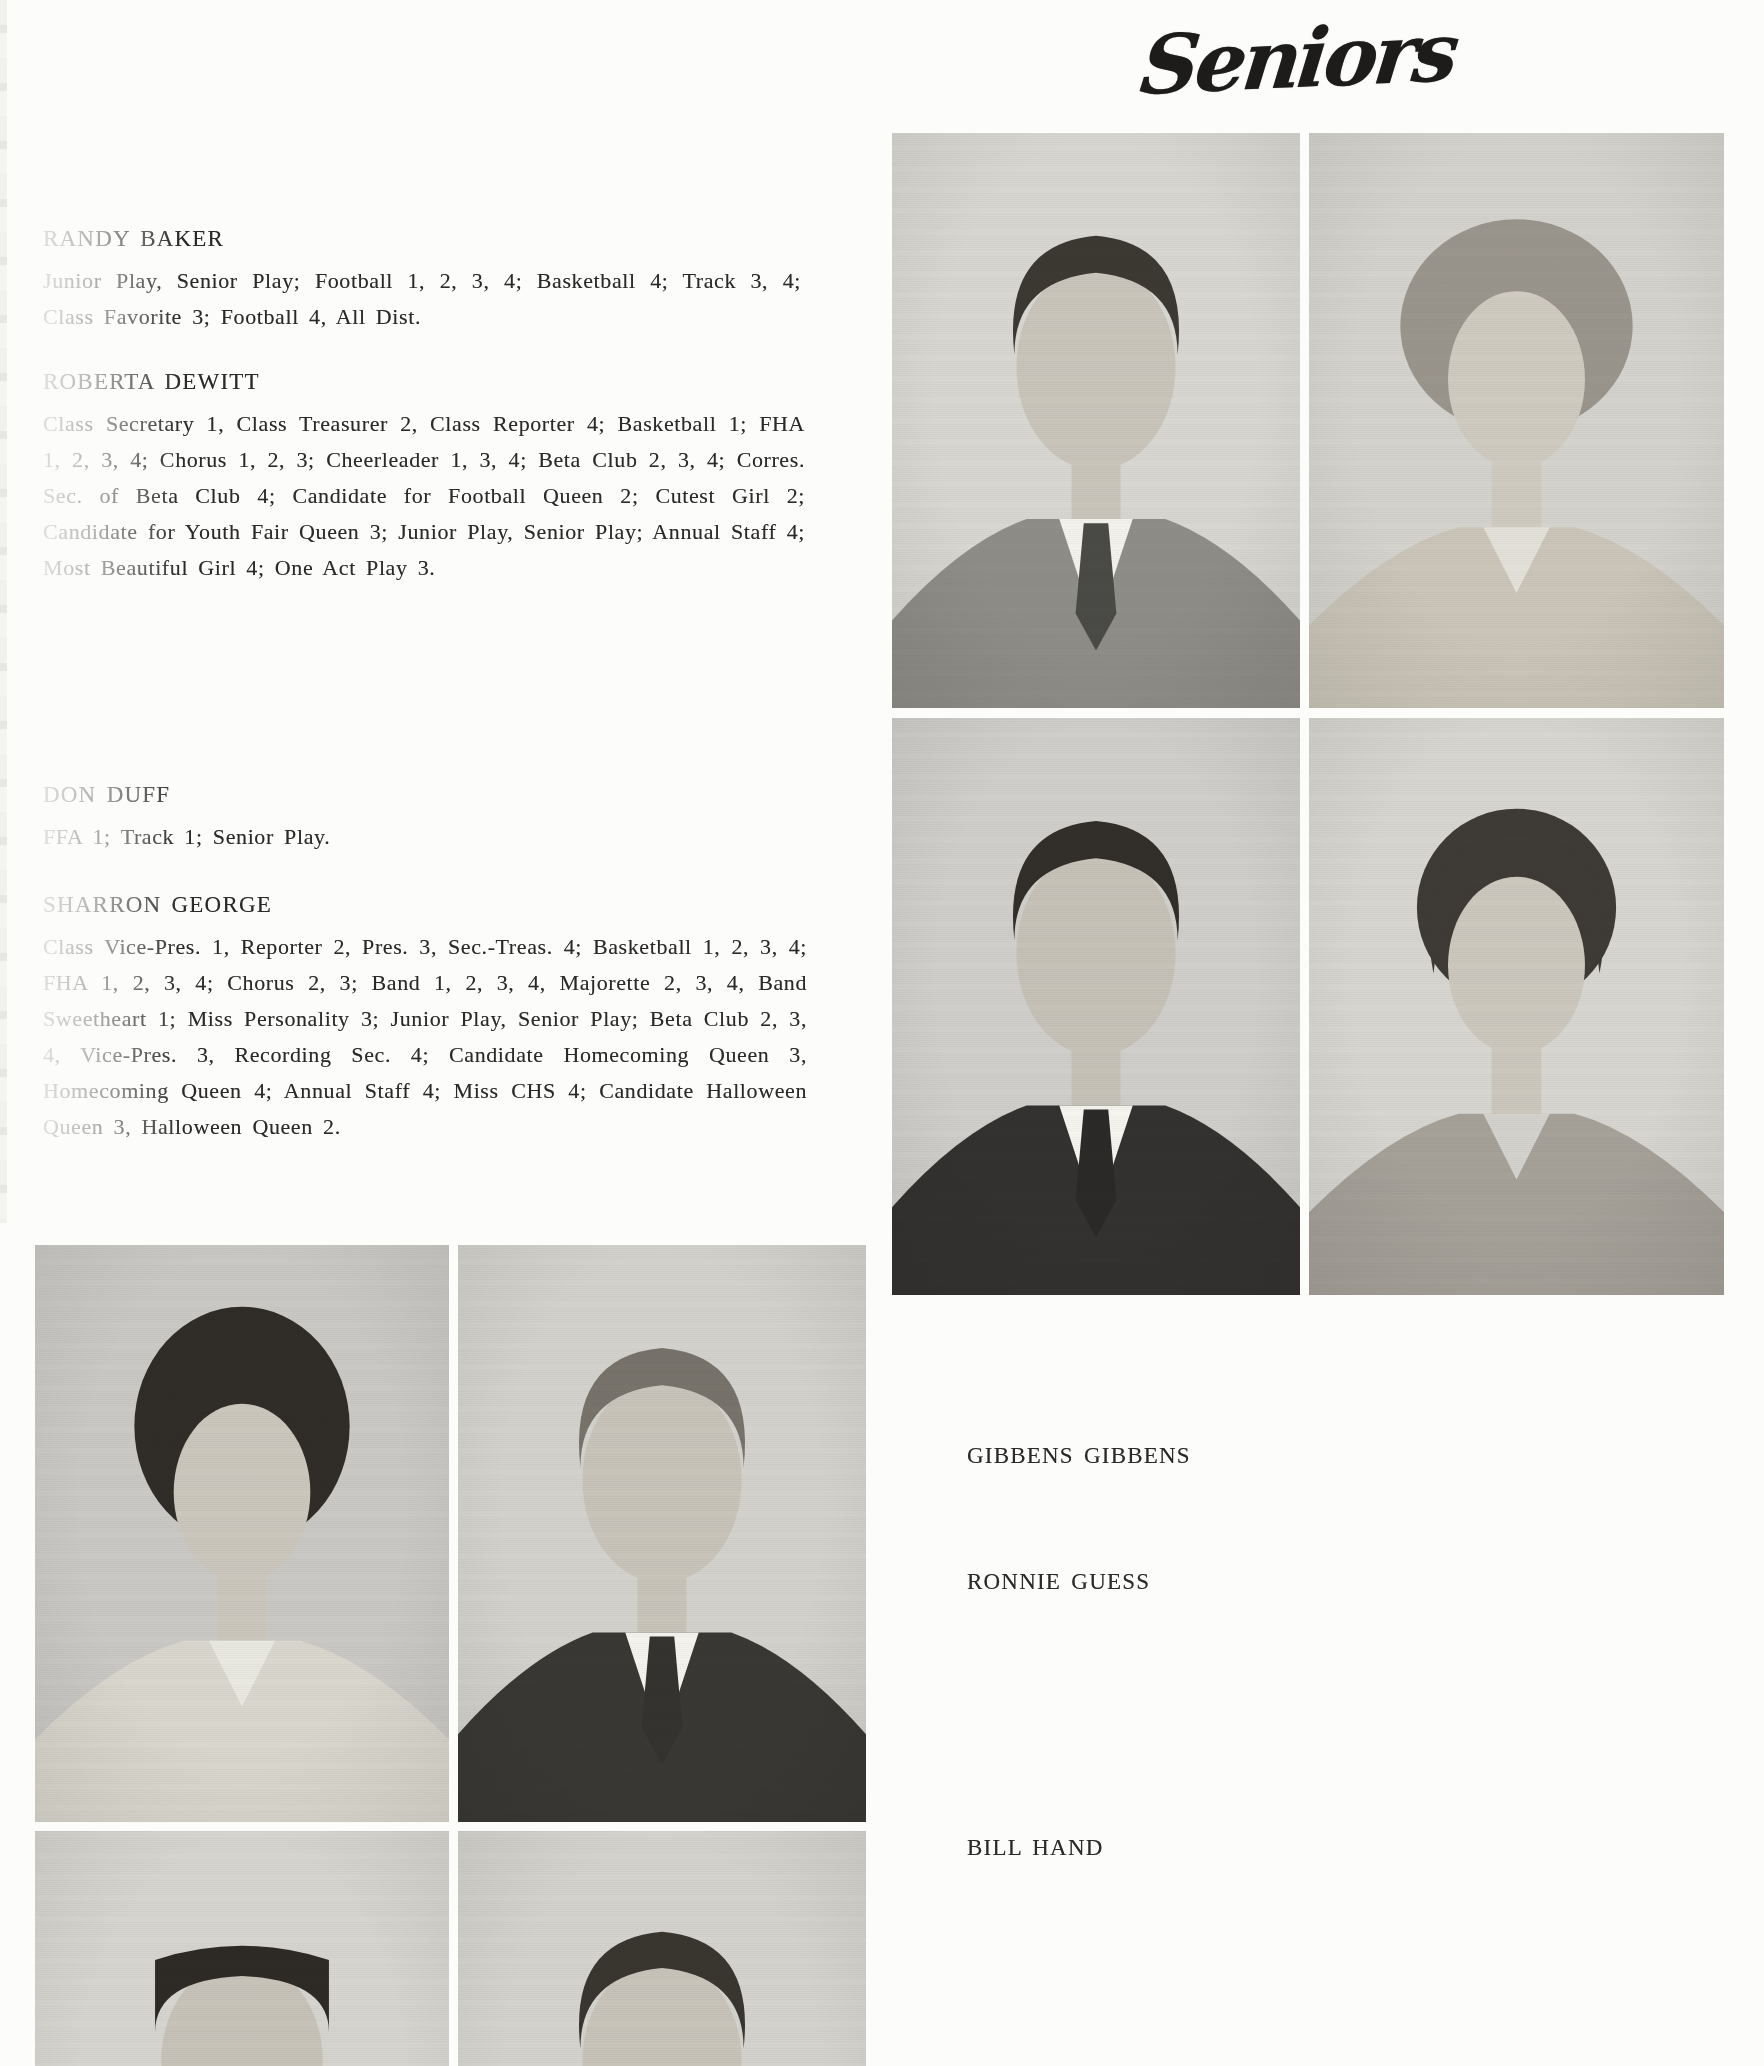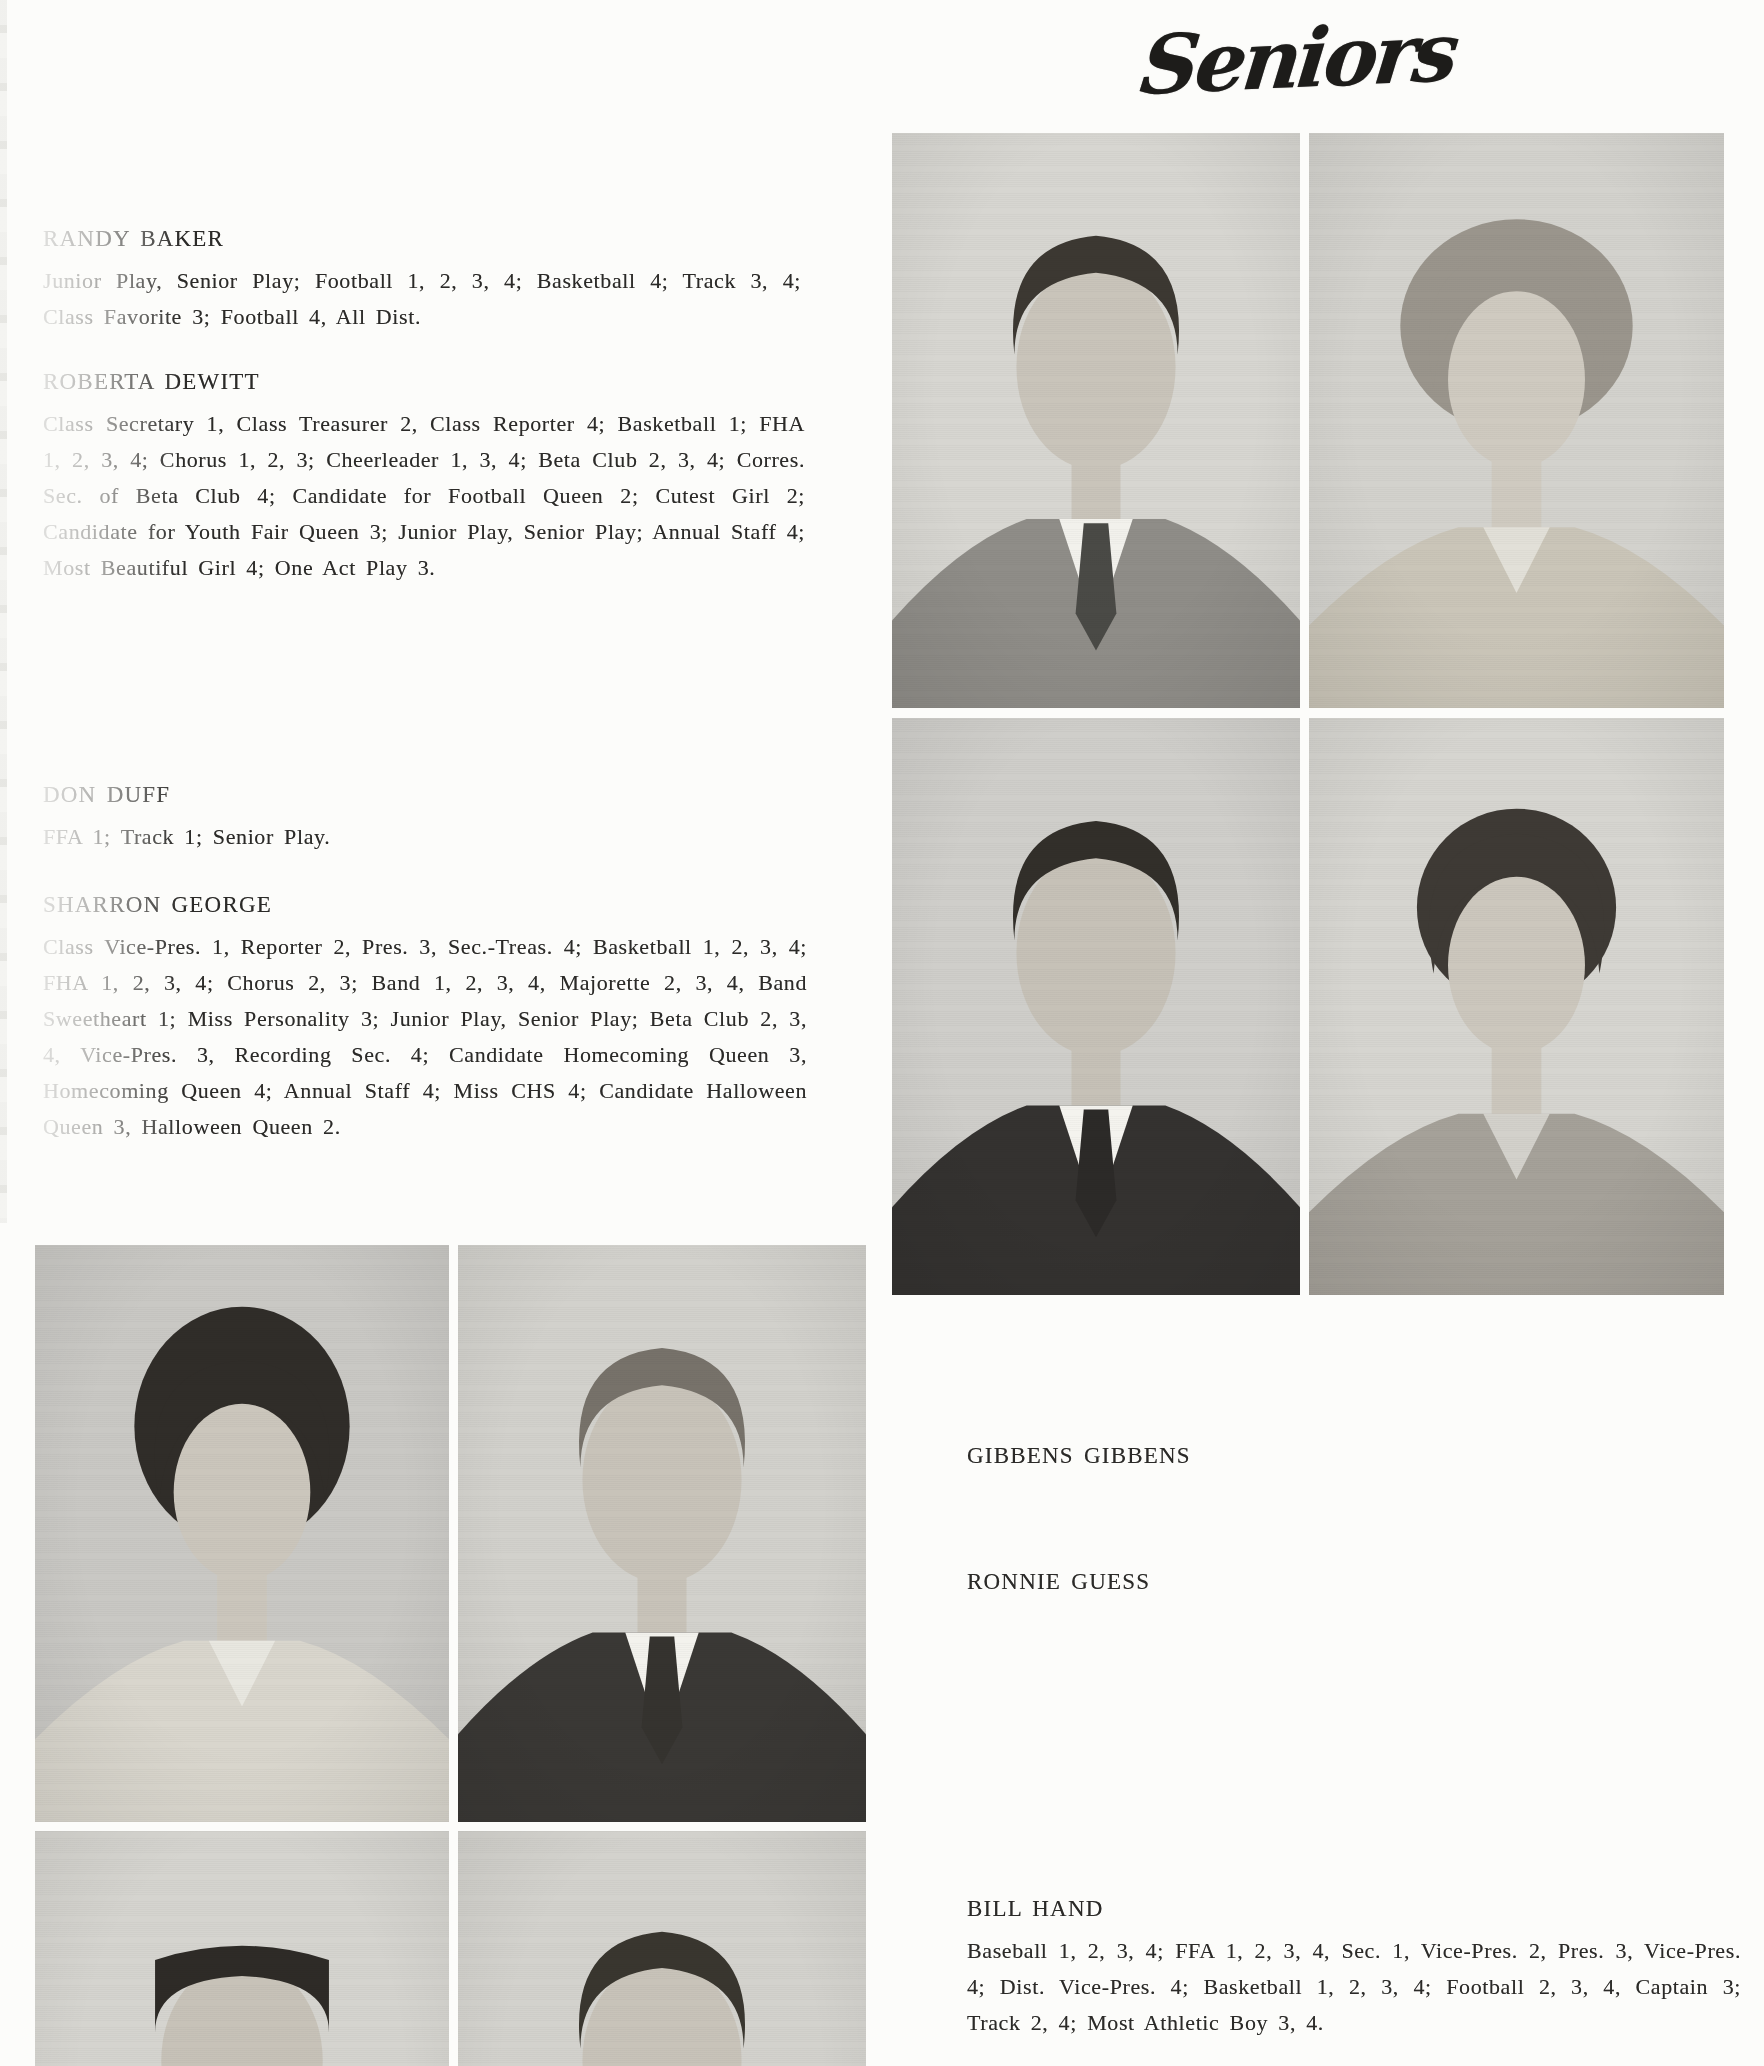--- a/index.html
+++ b/index.html
@@ -181,19 +181,18 @@
 </section>
 
 <section class="entry" style="left:967px;top:1443px;width:774px;">
   <h2 class="entry-name">GIBBENS GIBBENS</h2>
 </section>
 
 <section class="entry" style="left:967px;top:1569px;width:774px;">
   <h2 class="entry-name">RONNIE GUESS</h2>
 </section>
 
-<section class="entry" style="left:967px;top:1896px;width:774px;">
+<section class="entry" style="left:967px;top:1835px;width:774px;">
   <h2 class="entry-name">BILL HAND</h2>
-  <p class="entry-activities">Baseball 1, 2, 3, 4; FFA 1, 2, 3, 4, Sec. 1, Vice-Pres. 2, Pres. 3, Vice-Pres. 4; Dist. Vice-Pres. 4; Basketball 1, 2, 3, 4; Football 2, 3, 4, Captain 3; Track 2, 4; Most Athletic Boy 3, 4.</p>
 </section>
 
 <div class="left-fade"></div>
 
 
 </body></html>

